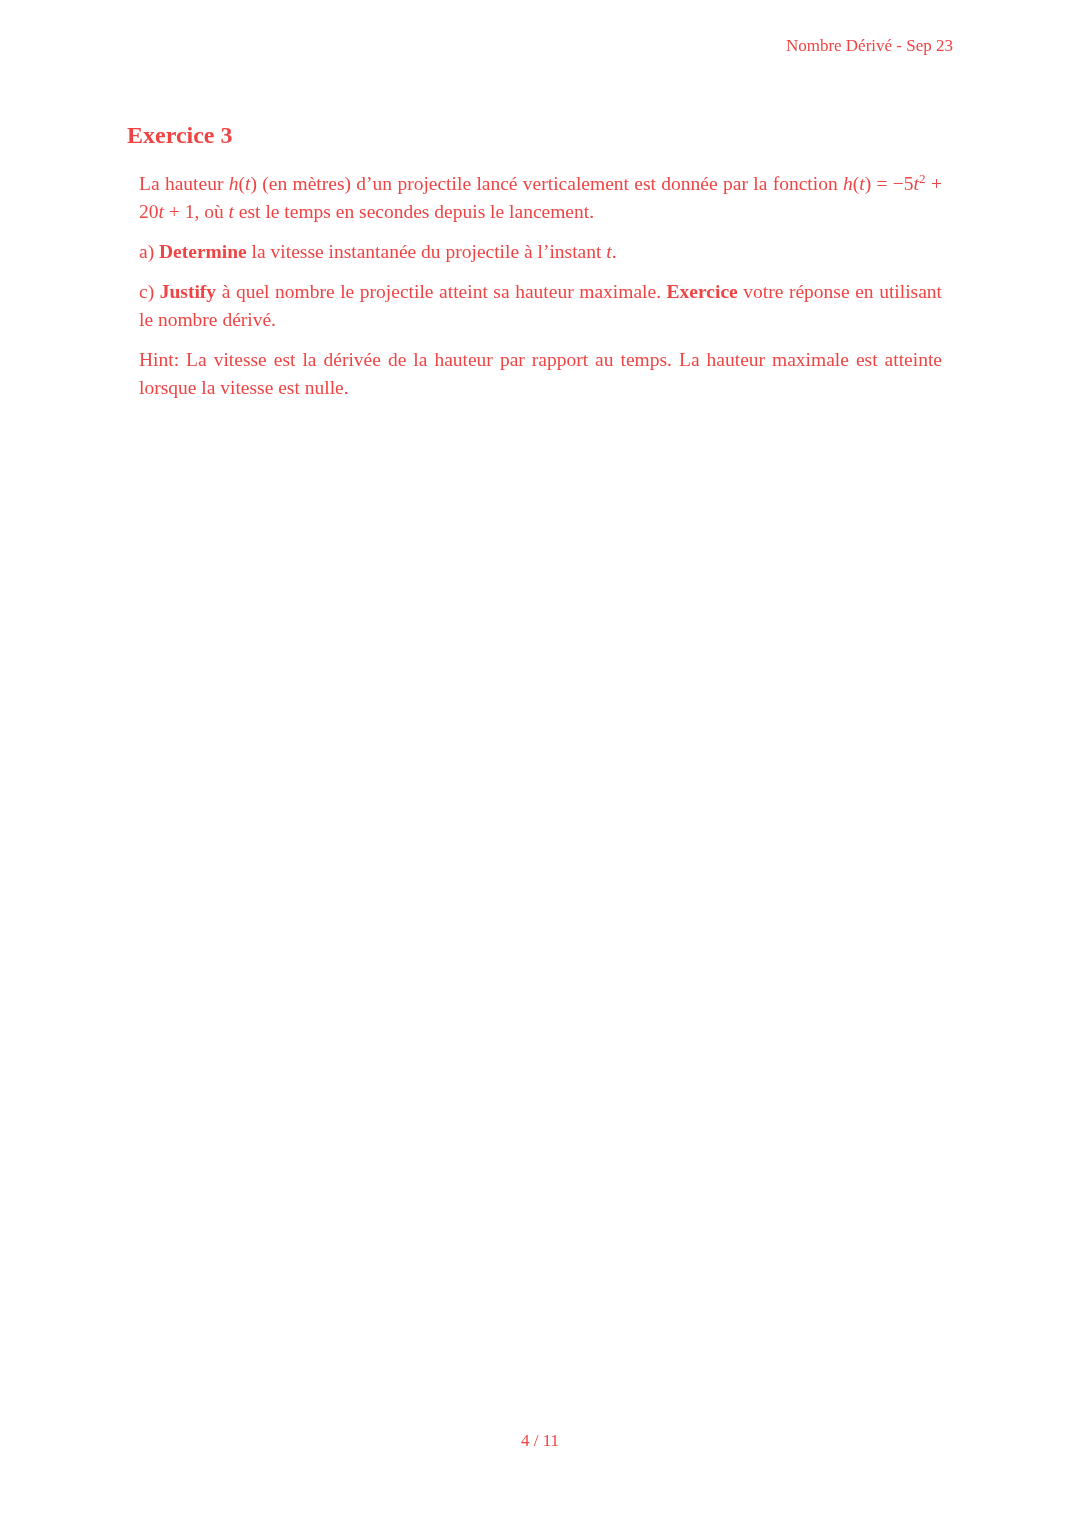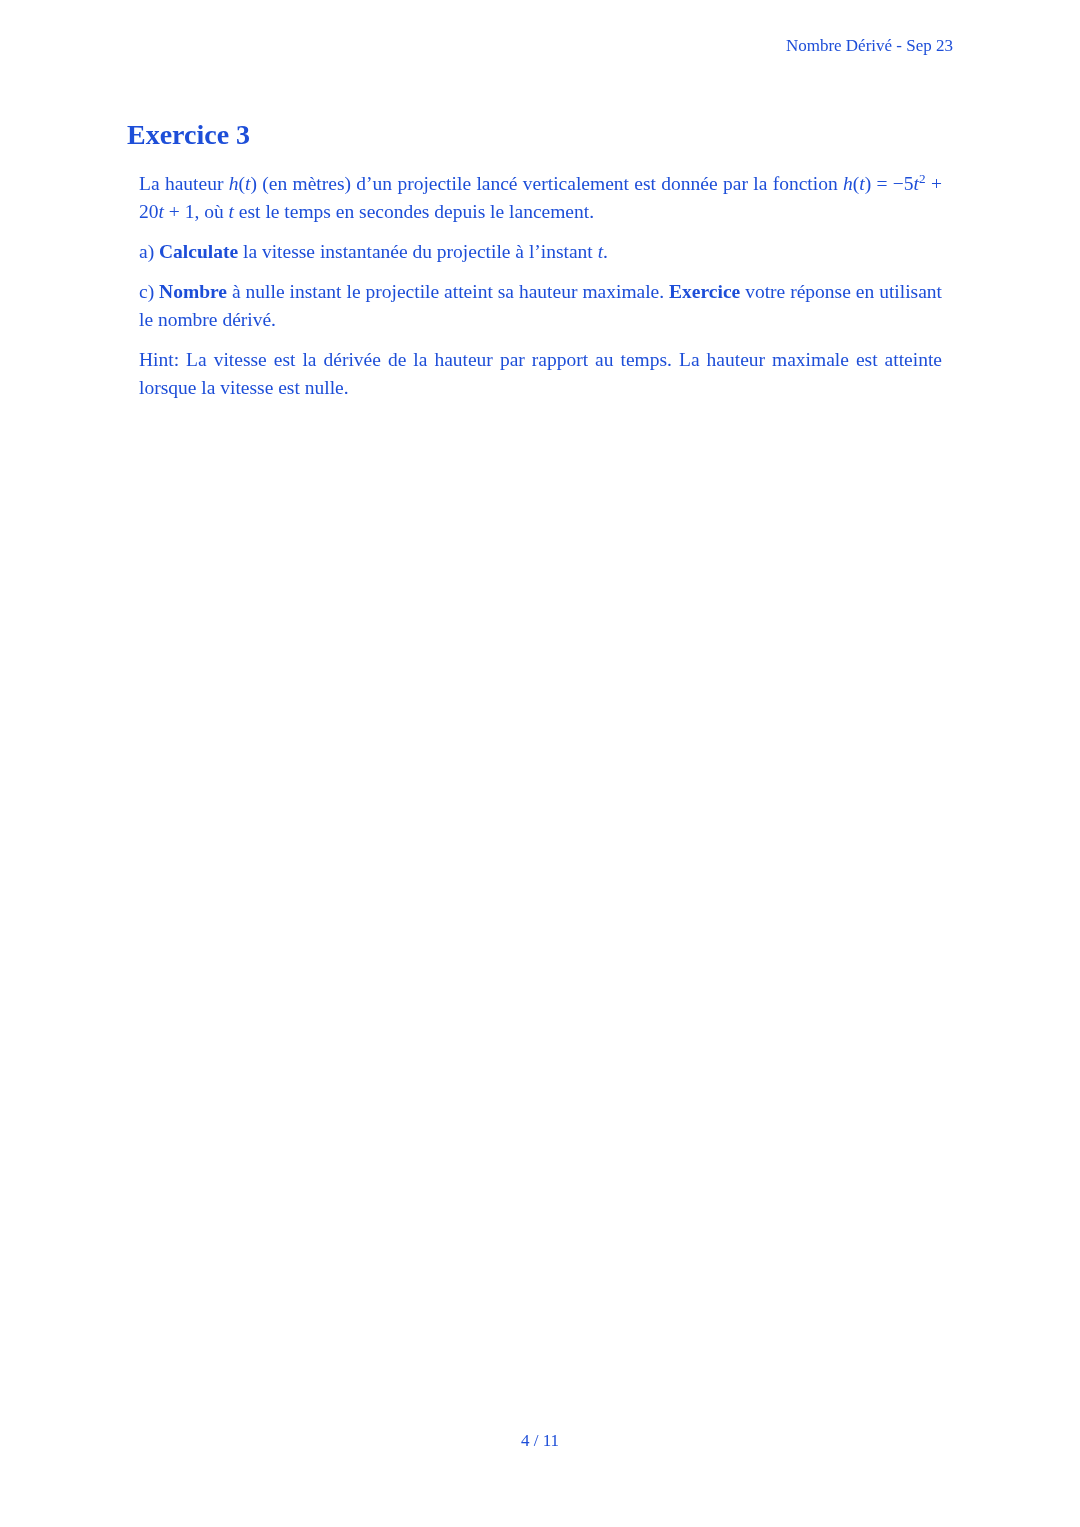--- a/index.html
+++ b/index.html
@@ -6,40 +6,40 @@
     margin: 0;
     padding: 0;
     background: #ffffff;
   }
   .page {
     position: relative;
     width: 1080px;
     height: 1527px;
     background: #ffffff;
     font-family: "Liberation Serif", "DejaVu Serif", serif;
-    color: #1d4ed8;
+    color: #ef4444;
     overflow: hidden;
   }
   .page-header {
     position: absolute;
     top: 36px;
     right: 127px;
     font-size: 17px;
     line-height: 20px;
     white-space: nowrap;
   }
   .main {
     position: absolute;
     left: 127px;
     top: 120px;
     width: 827px;
   }
   .exercise-title {
     margin: 0 0 20px 0;
-    font-size: 28px;
+    font-size: 24px;
     line-height: 30px;
     font-weight: bold;
   }
   .para {
     margin: 12px;
     font-size: 19.5px;
     line-height: 28px;
     text-align: justify;
   }
   .seg-plain { font-style: normal; }
@@ -65,20 +65,20 @@
 </head>
 <body>
 
 <div class="page">
   <div class="page-header">Nombre Dérivé - Sep 23</div>
 
   <div class="main">
     <h1 class="exercise-title">Exercice 3</h1>
     <div id="exercise-body">
         <p class="para"><span class="seg-plain">La hauteur </span><span class="seg-math">h</span><span class="seg-plain">(</span><span class="seg-math">t</span><span class="seg-plain">) (en mètres) d’un projectile lancé verticalement est donnée par la fonction </span><span class="seg-math">h</span><span class="seg-plain">(</span><span class="seg-math">t</span><span class="seg-plain">) = −5</span><span class="seg-math">t</span><span class="seg-math-sup">2</span><span class="seg-plain"> + 20</span><span class="seg-math">t</span><span class="seg-plain"> + 1, où </span><span class="seg-math">t</span><span class="seg-plain"> est le temps en secondes depuis le lancement.</span></p>
-        <p class="para"><span class="seg-plain">a) </span><span class="seg-bold">Calculate</span><span class="seg-plain"> la vitesse instantanée du projectile à l’instant </span><span class="seg-math">t</span><span class="seg-plain">.</span></p>
-        <p class="para"><span class="seg-plain">c) </span><span class="seg-bold">Nombre</span><span class="seg-plain"> à nulle instant le projectile atteint sa hauteur maximale. </span><span class="seg-bold">Exercice</span><span class="seg-plain"> votre réponse en utilisant le nombre dérivé.</span></p>
+        <p class="para"><span class="seg-plain">a) </span><span class="seg-bold">Determine</span><span class="seg-plain"> la vitesse instantanée du projectile à l’instant </span><span class="seg-math">t</span><span class="seg-plain">.</span></p>
+        <p class="para"><span class="seg-plain">c) </span><span class="seg-bold">Justify</span><span class="seg-plain"> à quel nombre le projectile atteint sa hauteur maximale. </span><span class="seg-bold">Exercice</span><span class="seg-plain"> votre réponse en utilisant le nombre dérivé.</span></p>
         <p class="para"><span class="seg-italic">Hint: La vitesse est la dérivée de la hauteur par rapport au temps. La hauteur maximale est atteinte lorsque la vitesse est nulle.</span></p>
       </div>
   </div>
 
   <div class="page-footer">4 / 11</div>
 </div>
 
 </body></html>

